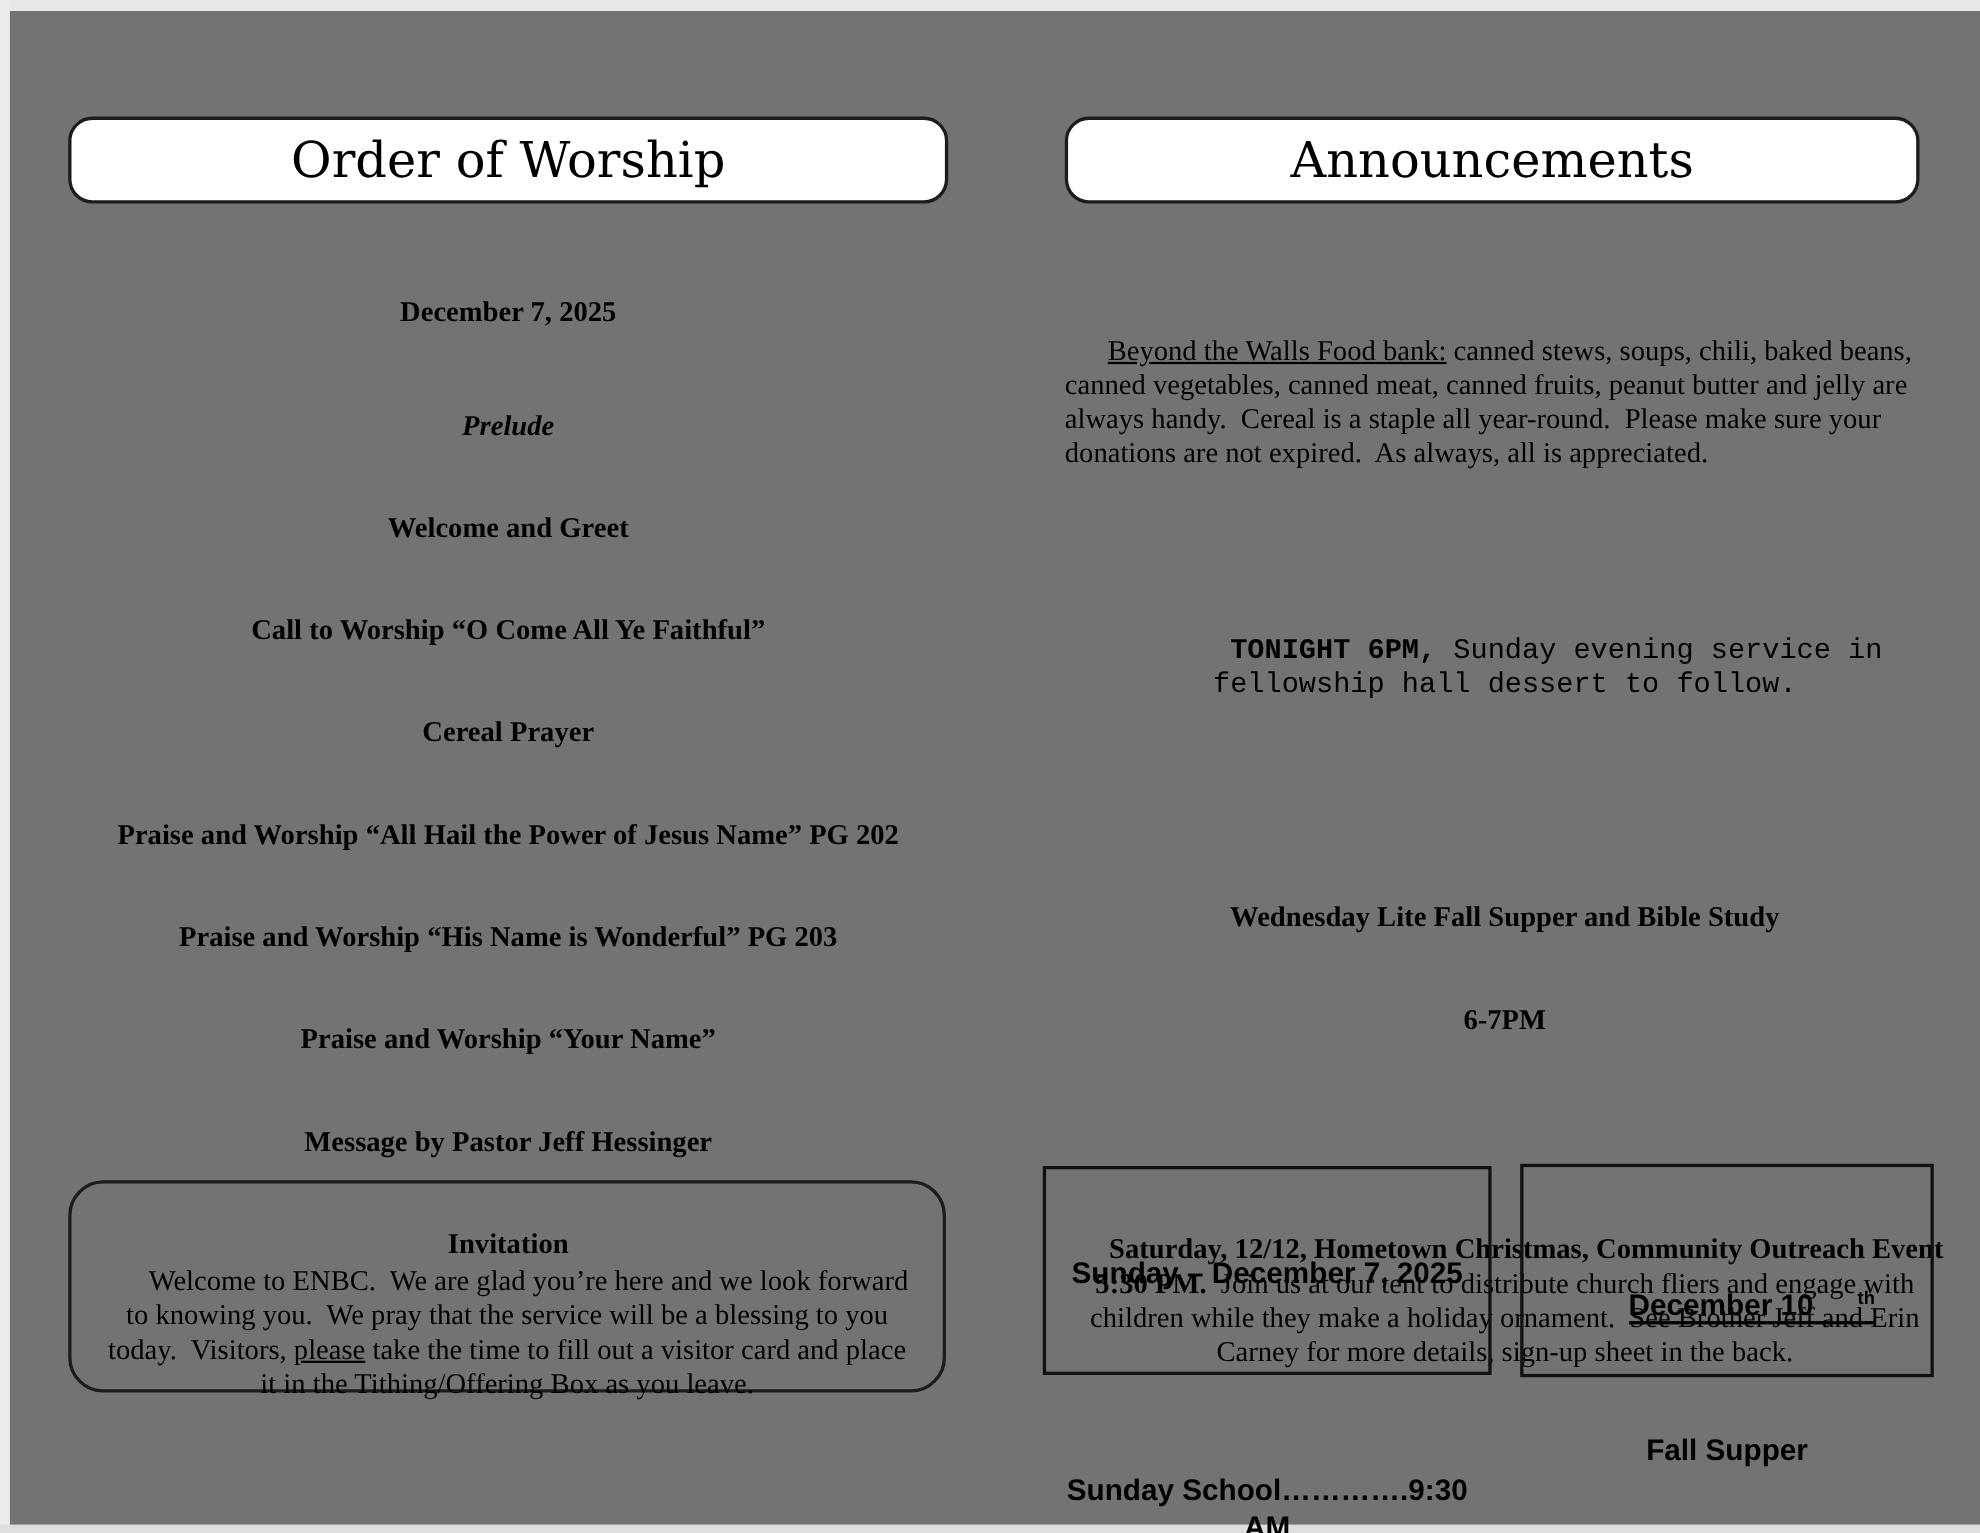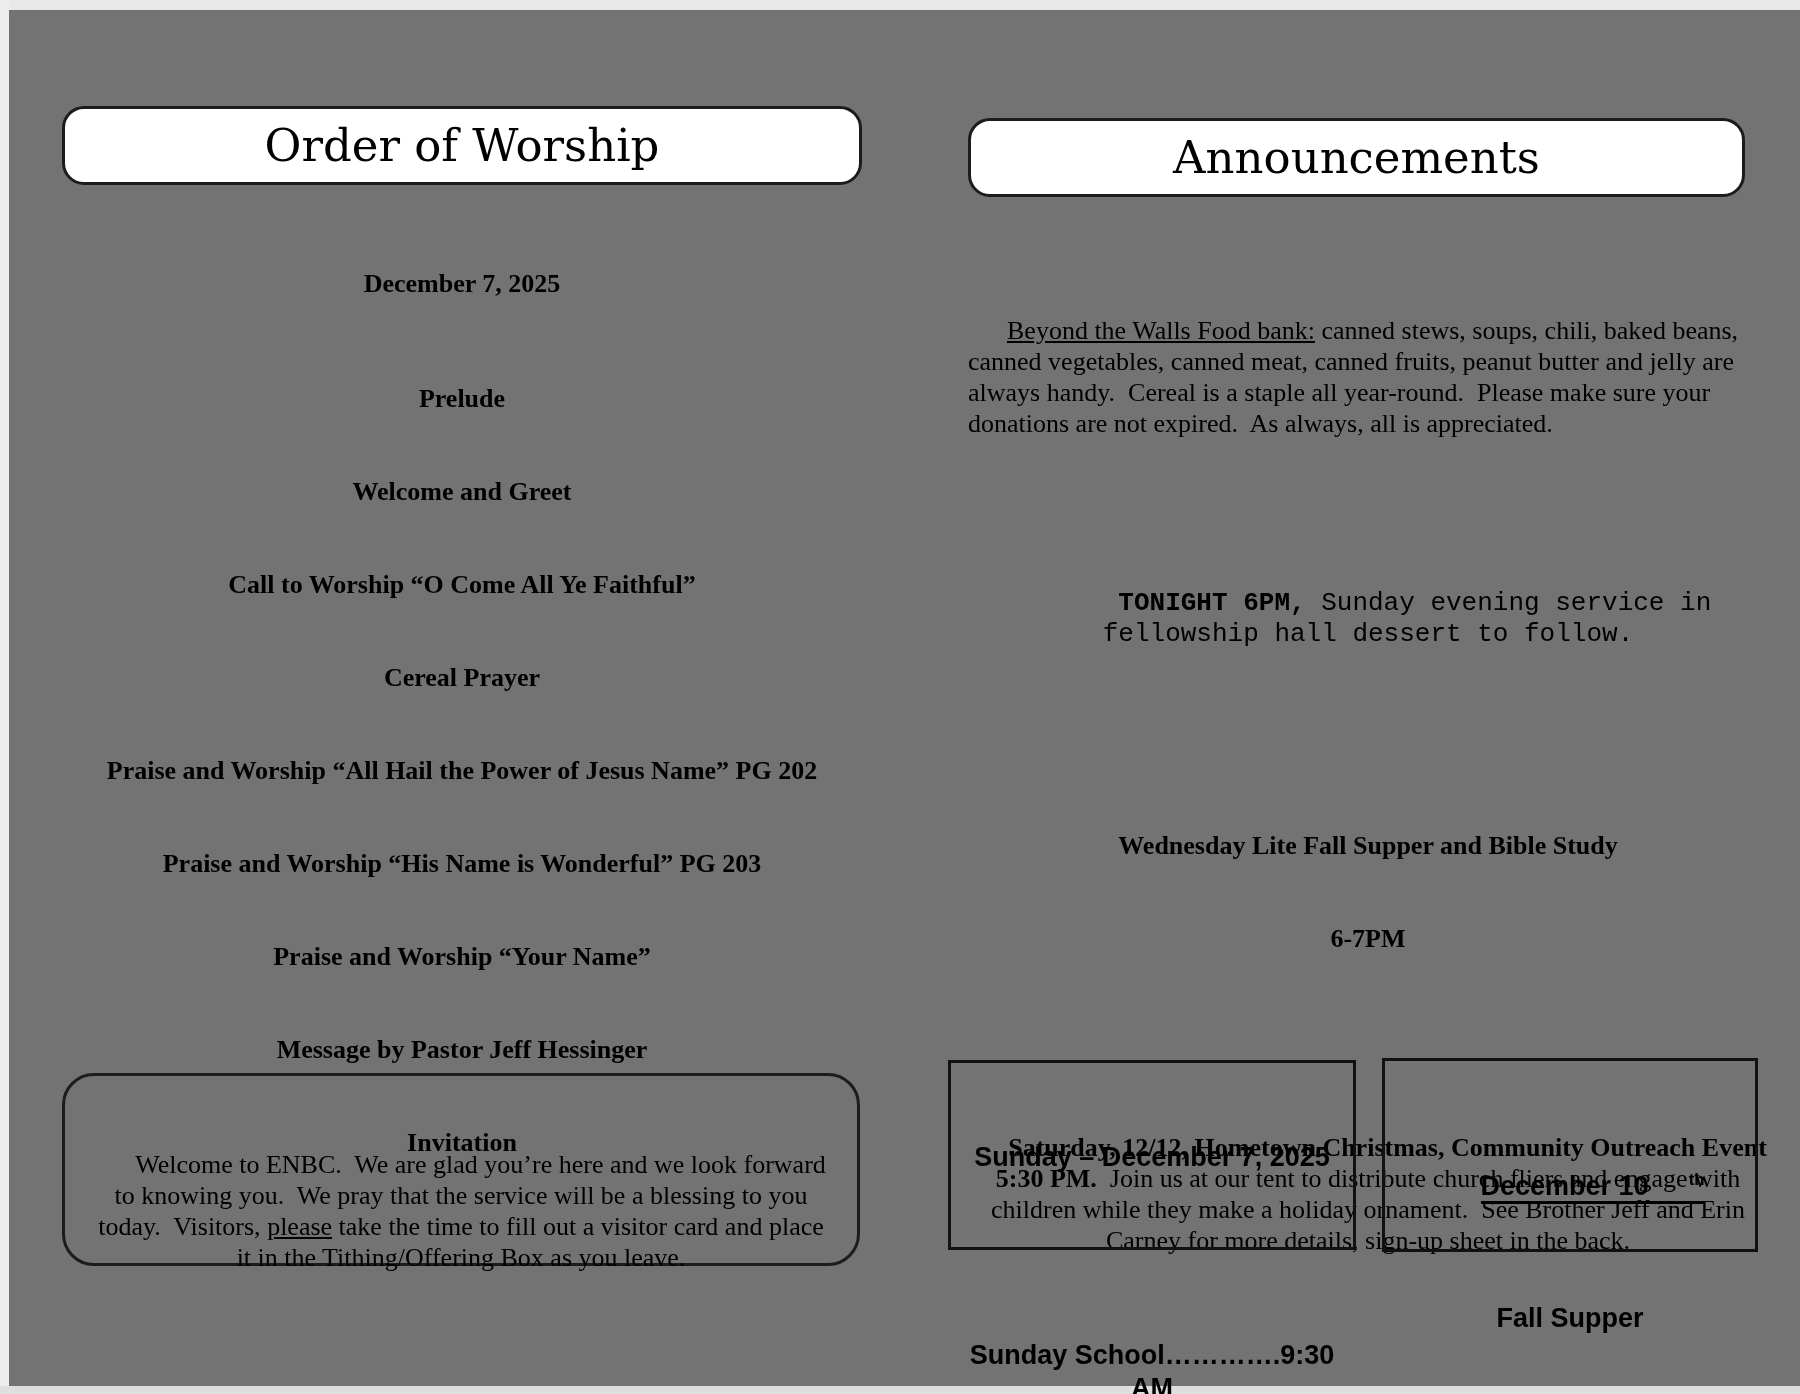--- a/index.html
+++ b/index.html
@@ -8,25 +8,25 @@
   .edge-top{position:absolute;top:0;left:0;width:100%;height:10px;background:#e8e8e8;}
   .edge-left{position:absolute;top:0;left:0;width:9px;height:100%;background:#ededed;}
   .edge-bottom{position:absolute;bottom:0;left:0;width:100%;height:8px;background:#dedede;}
 
   .col-left{position:absolute;left:62px;top:70px;width:800px;white-space:pre-wrap;}
   .col-right{position:absolute;left:968px;top:70px;width:800px;white-space:pre-wrap;}
 
   .title-box{border:3px solid #1c1c1c;border-radius:22px;height:73px;
              display:flex;align-items:center;justify-content:center;
              font-family:"DejaVu Serif", serif;font-size:45px;background:#fff;white-space:normal;}
-  .col-right .title-box{width:771px;box-sizing:content-box;margin-top:12px;}
+  .col-right .title-box{width:771px;box-sizing:content-box;}
 
   .ow-date{margin-top:48px;text-align:center;font-weight:bold;font-size:26px;line-height:30px;}
   .ow-item{margin-top:27px;text-align:center;font-weight:bold;font-size:26px;line-height:30px;}
-  .ow-item.first{margin-top:31px;}
+  .ow-item.first{margin-top:19px;font-style:italic;}
 
   .welcome-box{position:absolute;left:0;top:1003px;width:736px;height:145px;
                border:3px solid #1c1c1c;border-radius:32px;padding:42px 28px 0 28px;
                text-align:center;font-size:26px;line-height:31px;}
 
   .ann{font-size:26px;line-height:31px;}
   .p1{margin-top:33px;text-align:left;}
   .tonight{margin-top:33px;text-align:center;font-family:Liberation Mono, monospace;}
   .wed{margin-top:33px;text-align:center;font-weight:bold;}
   .sat{margin-top:31px;text-align:center;}

